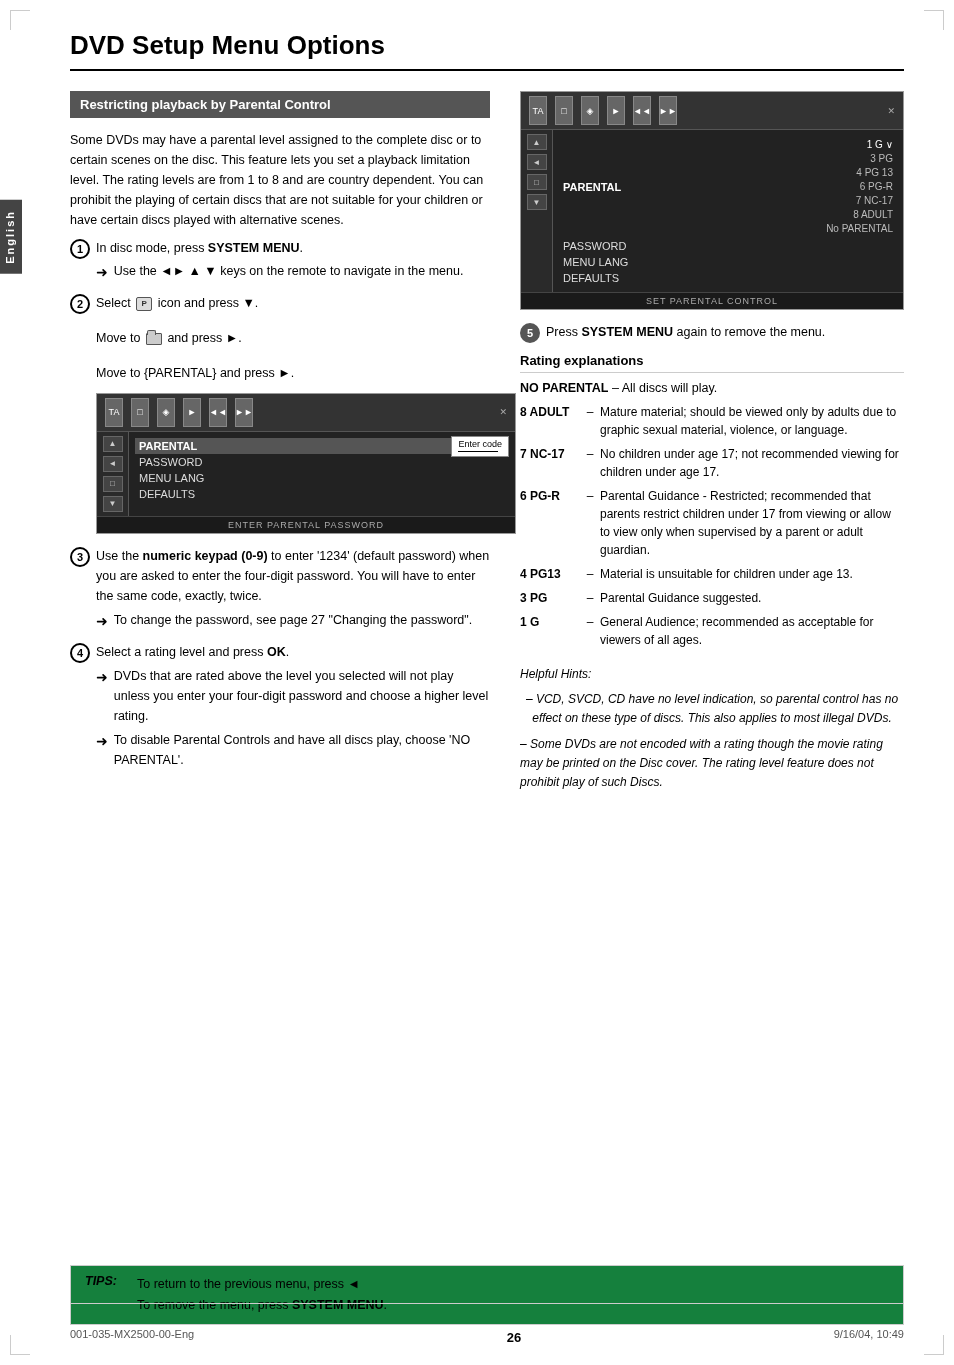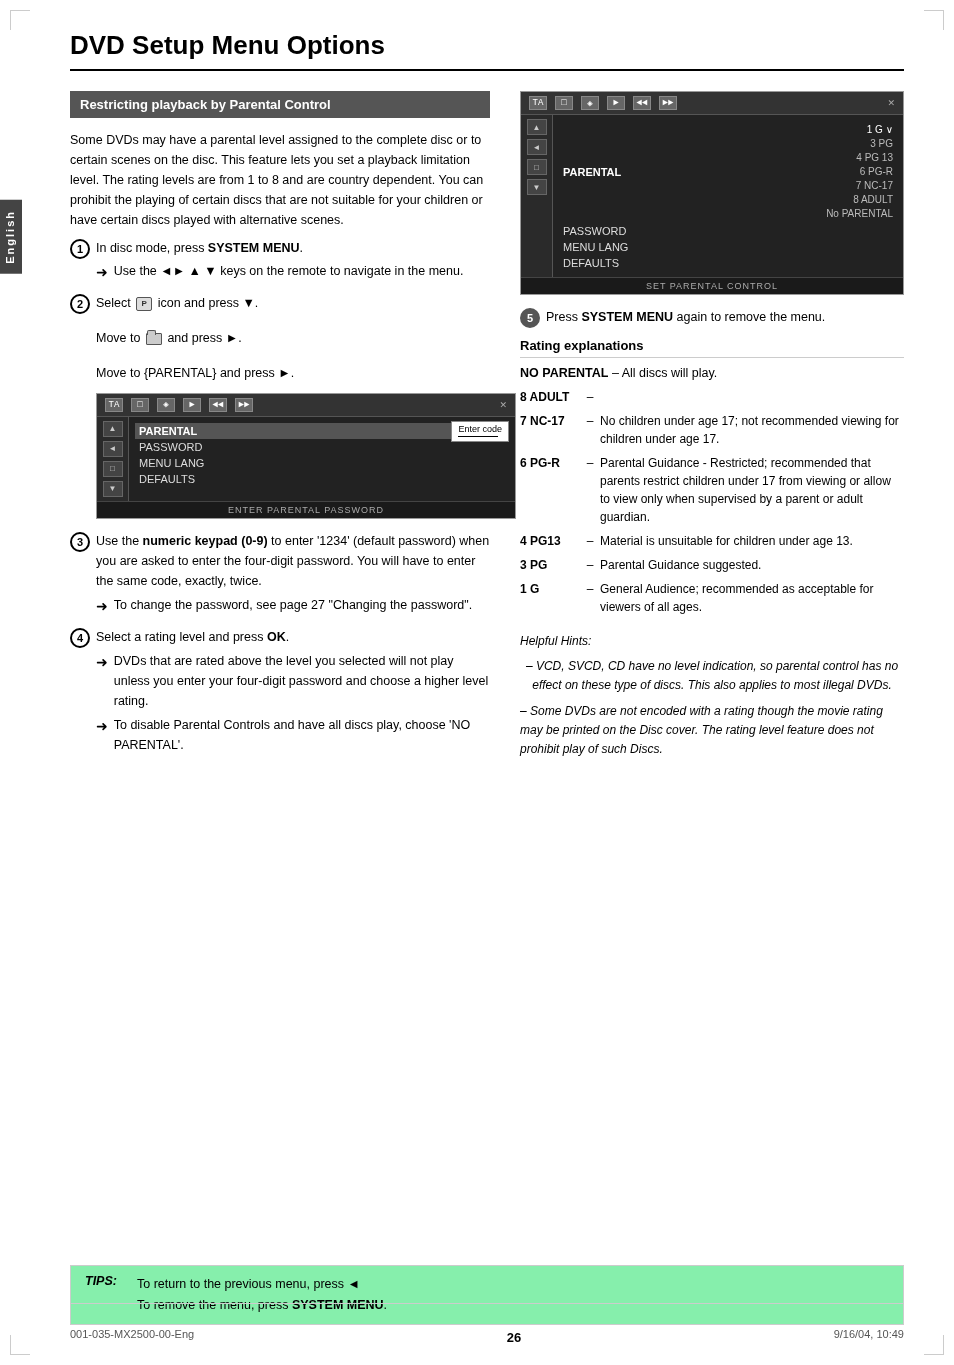--- a/index.html
+++ b/index.html
@@ -137,29 +137,28 @@
     .dvd-menu-top-bar {
       display: flex;
       align-items: center;
       gap: 8px;
       padding: 4px 8px;
       border-bottom: 1px solid #555;
       background: #333;
     }
     .dvd-icon-btn {
       width: 18px;
-      height: 14px;
+      height: 29px;
       background: #666;
       border: 1px solid #888;
       display: inline-flex;
       align-items: center;
       justify-content: center;
       font-size: 9px;
       color: #fff;
-      font-family: Liberation Mono, monospace;
     }
     .dvd-menu-body {
       display: flex;
     }
     .dvd-menu-sidebar {
       width: 32px;
       background: #2a2a2a;
       display: flex;
       flex-direction: column;
       align-items: center;
@@ -277,21 +276,21 @@
     .tips-box {
       position: absolute;
       bottom: 40px;
       left: 70px;
       right: 50px;
       border: 1px solid #ccc;
       padding: 8px 14px;
       font-size: 12.5px;
       display: flex;
       gap: 20px;
-      background: #86efac;
+      background: #15803d;
     }
     .tips-label {
       font-weight: bold;
       font-style: italic;
       white-space: nowrap;
     }
     .tips-content {
       line-height: 1.7;
     }
     .tips-content b { font-weight: bold; }
@@ -535,20 +534,21 @@
         <div class="no-parental">
           <b>NO PARENTAL</b>
           <span>– All discs will play.</span>
         </div>
 
         <div class="rating-table">
 
           <div class="rating-row">
             <span class="rating-level">8 ADULT</span>
             <span class="rating-dash">–</span>
+            <span class="rating-desc">Mature material; should be viewed only by adults due to graphic sexual material, violence, or language.</span>
           </div>
 
           <div class="rating-row">
             <span class="rating-level">7 NC-17</span>
             <span class="rating-dash">–</span>
             <span class="rating-desc">No children under age 17; not recommended viewing for children under age 17.</span>
           </div>
 
           <div class="rating-row">
             <span class="rating-level">6 PG-R</span>

